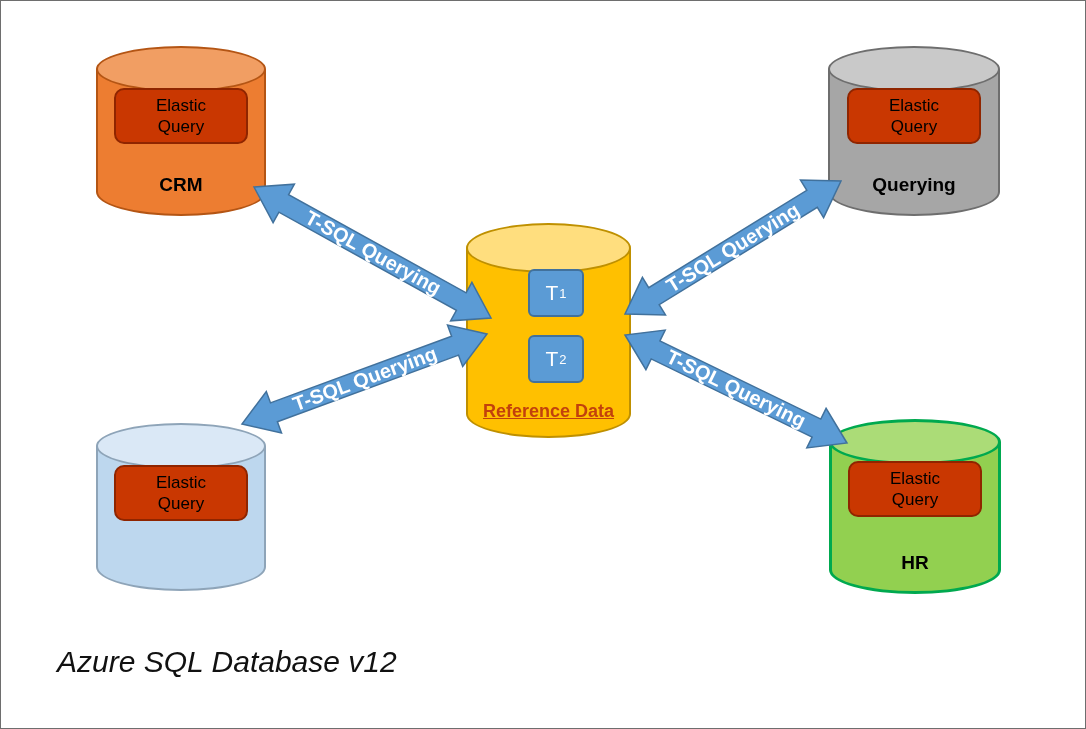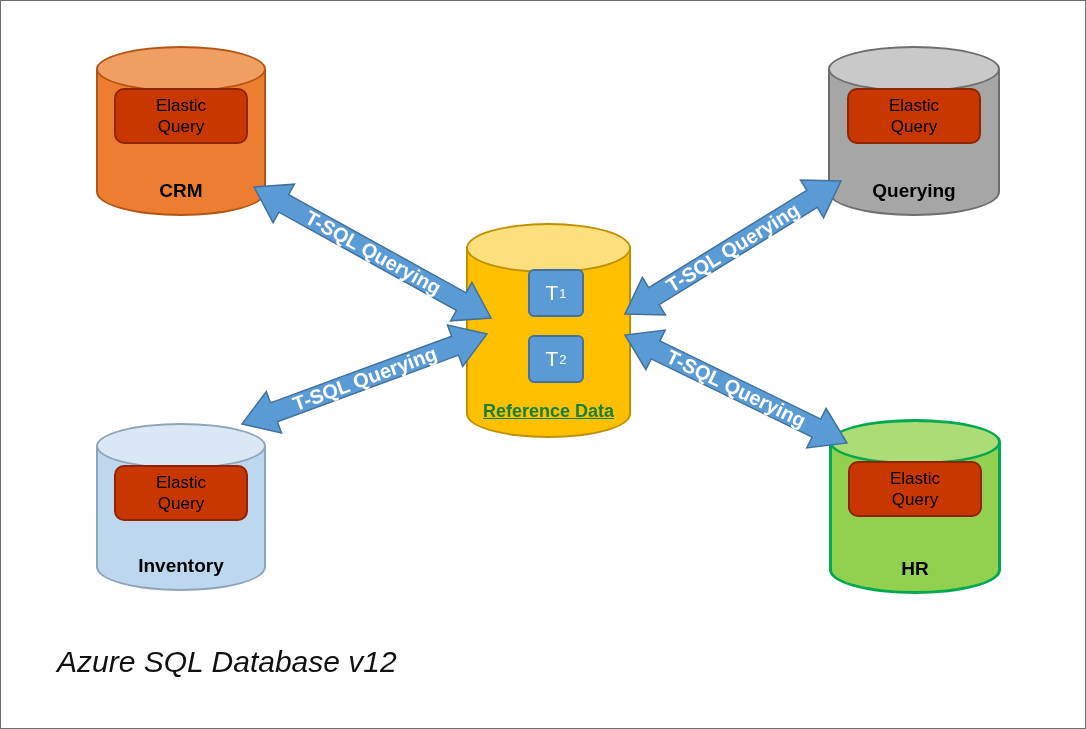--- a/index.html
+++ b/index.html
@@ -39,39 +39,39 @@
   .badge {
     position:absolute; left:50%; transform:translateX(-50%);
     top:42px; width:134px; height:56px;
     background:#C93701; border:2px solid #8F2500; border-radius:10px;
     color:#000; display:flex; align-items:center; justify-content:center;
     text-align:center; font-size:17px; line-height:1.25; z-index:3;
   }
   .badge span { display:inline-block; width:72px; }
 
   .db-label {
-    position:absolute; left:0; right:0; bottom:14px;
+    position:absolute; left:0; right:0; bottom:20px;
     text-align:center; font-weight:bold; font-size:19px; color:#000;
   }
 
   
   .tbox {
     position:absolute; left:62px; width:56px; height:48px;
     background:#5B9BD5; border:2px solid #41719C; border-radius:6px;
     color:#fff; display:flex; align-items:center; justify-content:center;
     font-size:21px; z-index:3;
   }
   .tbox sub { font-size:13px; line-height:1; margin-left:1px; }
   .tbox.t1 { top:46px; }
   .tbox.t2 { top:112px; }
 
   .ref-label {
     position:absolute; left:-10px; right:-10px; bottom:16px;
     text-align:center; font-weight:bold; font-size:18px;
-    text-decoration:underline; color:#15803d;
+    text-decoration:underline; color:#c2410c;
   }
 
   
   #arrow-layer {
     position:absolute; left:0; top:0; width:1086px; height:729px;
     z-index:5; pointer-events:none;
   }
   #arrow-layer polygon { fill:#5B9BD5; stroke:#41719C; stroke-width:1.5; }
 
   .arrow-label {
@@ -107,21 +107,20 @@
     </div>
     <div class="db-label">Querying</div>
   </div>
 
   <div class="cylinder inventory" style="left:95px; top:422px; width:170px; height:168px;">
     <div class="cyl-body"></div>
     <div class="cyl-top"></div>
     <div class="badge">
       <span>Elastic Query</span>
     </div>
-    <div class="db-label">Inventory</div>
   </div>
 
   <div class="cylinder hr" style="left:828px; top:418px; width:172px; height:175px;">
     <div class="cyl-body"></div>
     <div class="cyl-top"></div>
     <div class="badge">
       <span>Elastic Query</span>
     </div>
     <div class="db-label">HR</div>
   </div>

